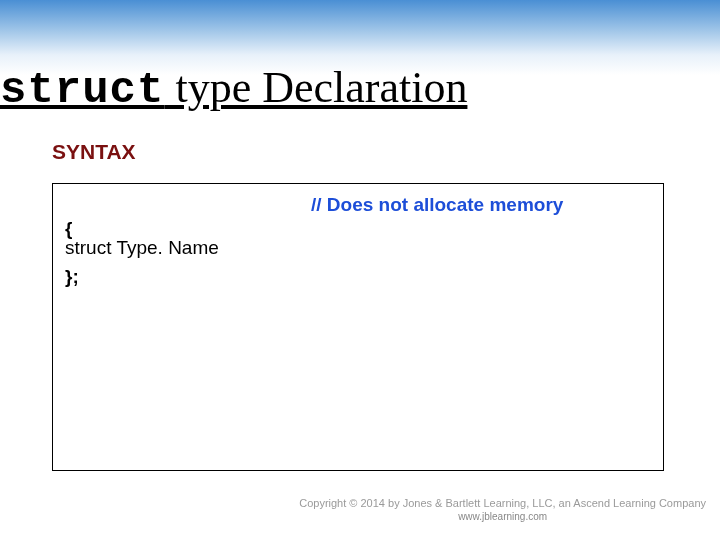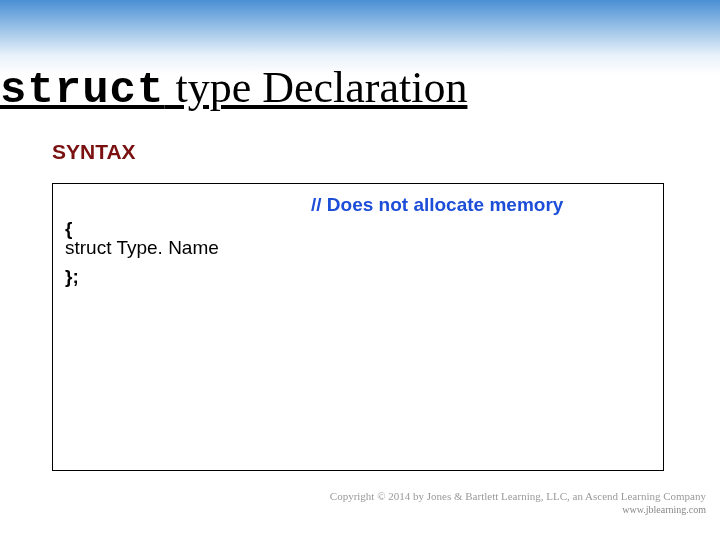--- a/index.html
+++ b/index.html
@@ -93,24 +93,24 @@
     position: absolute;
     top: 82px;
     left: 12px;
     font-family: Arial, Helvetica, sans-serif;
     font-weight: bold;
     font-size: 19px;
     color: #000000;
   }
   .footer {
     position: absolute;
-    bottom: 23px;
+    bottom: 16px;
     right: 14px;
-    text-align: right;
-    font-family: Liberation Serif, serif;
+    text-align: center;
+    font-family: Liberation Sans, sans-serif;
     color: #9a9a9a;
   }
   .footer .line1 {
     font-size: 11px;
     line-height: 14px;
   }
   .footer .line2 {
     font-size: 10px;
     line-height: 14px;
     color: #888888;

